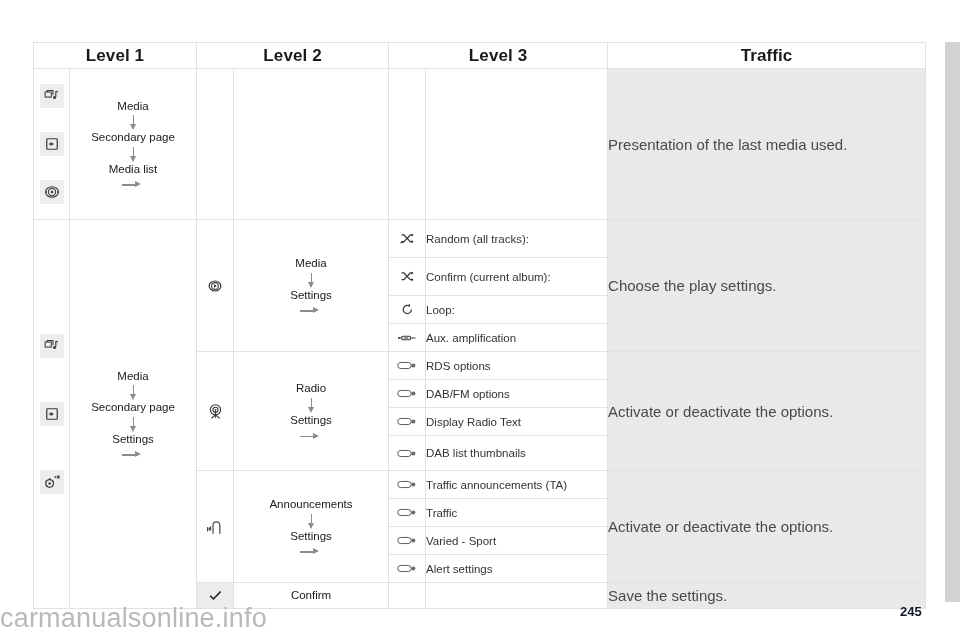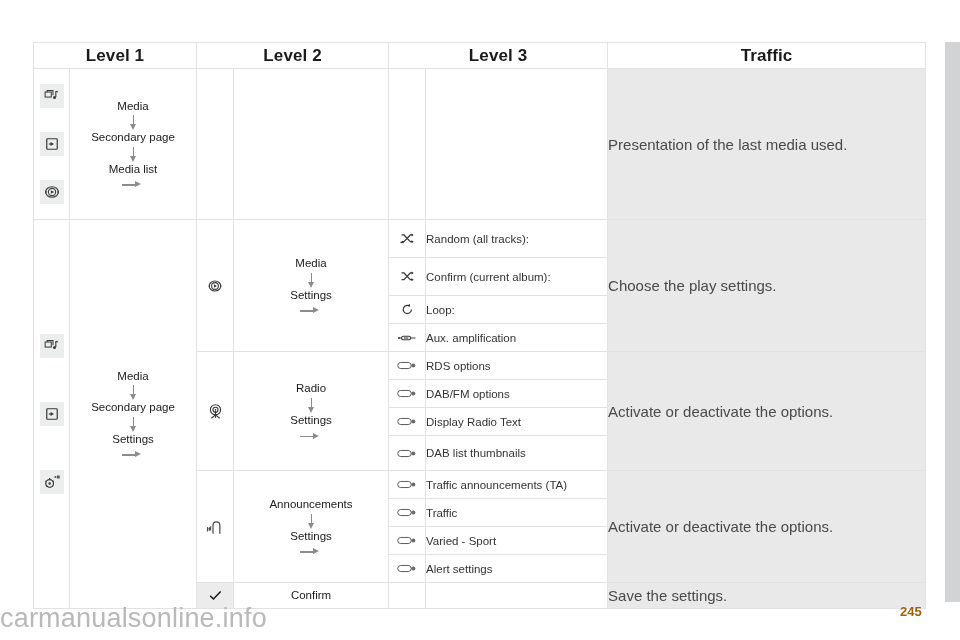--- a/index.html
+++ b/index.html
@@ -152,21 +152,21 @@
     color: #b9b9b9;
     letter-spacing: .2px;
     font-family: "Liberation Sans", sans-serif;
     pointer-events: none;
   }
   .pagenum {
     position: absolute;
     left: 900px; top: 604px;
     font-size: 13px;
     font-weight: bold;
-    color: #a16207;
+    color: #0f172a;
   }
 </style>
 </head>
 <body>
 
 <div id="page">
 
   <div class="right-strip"></div>
 
   <table class="manual">

